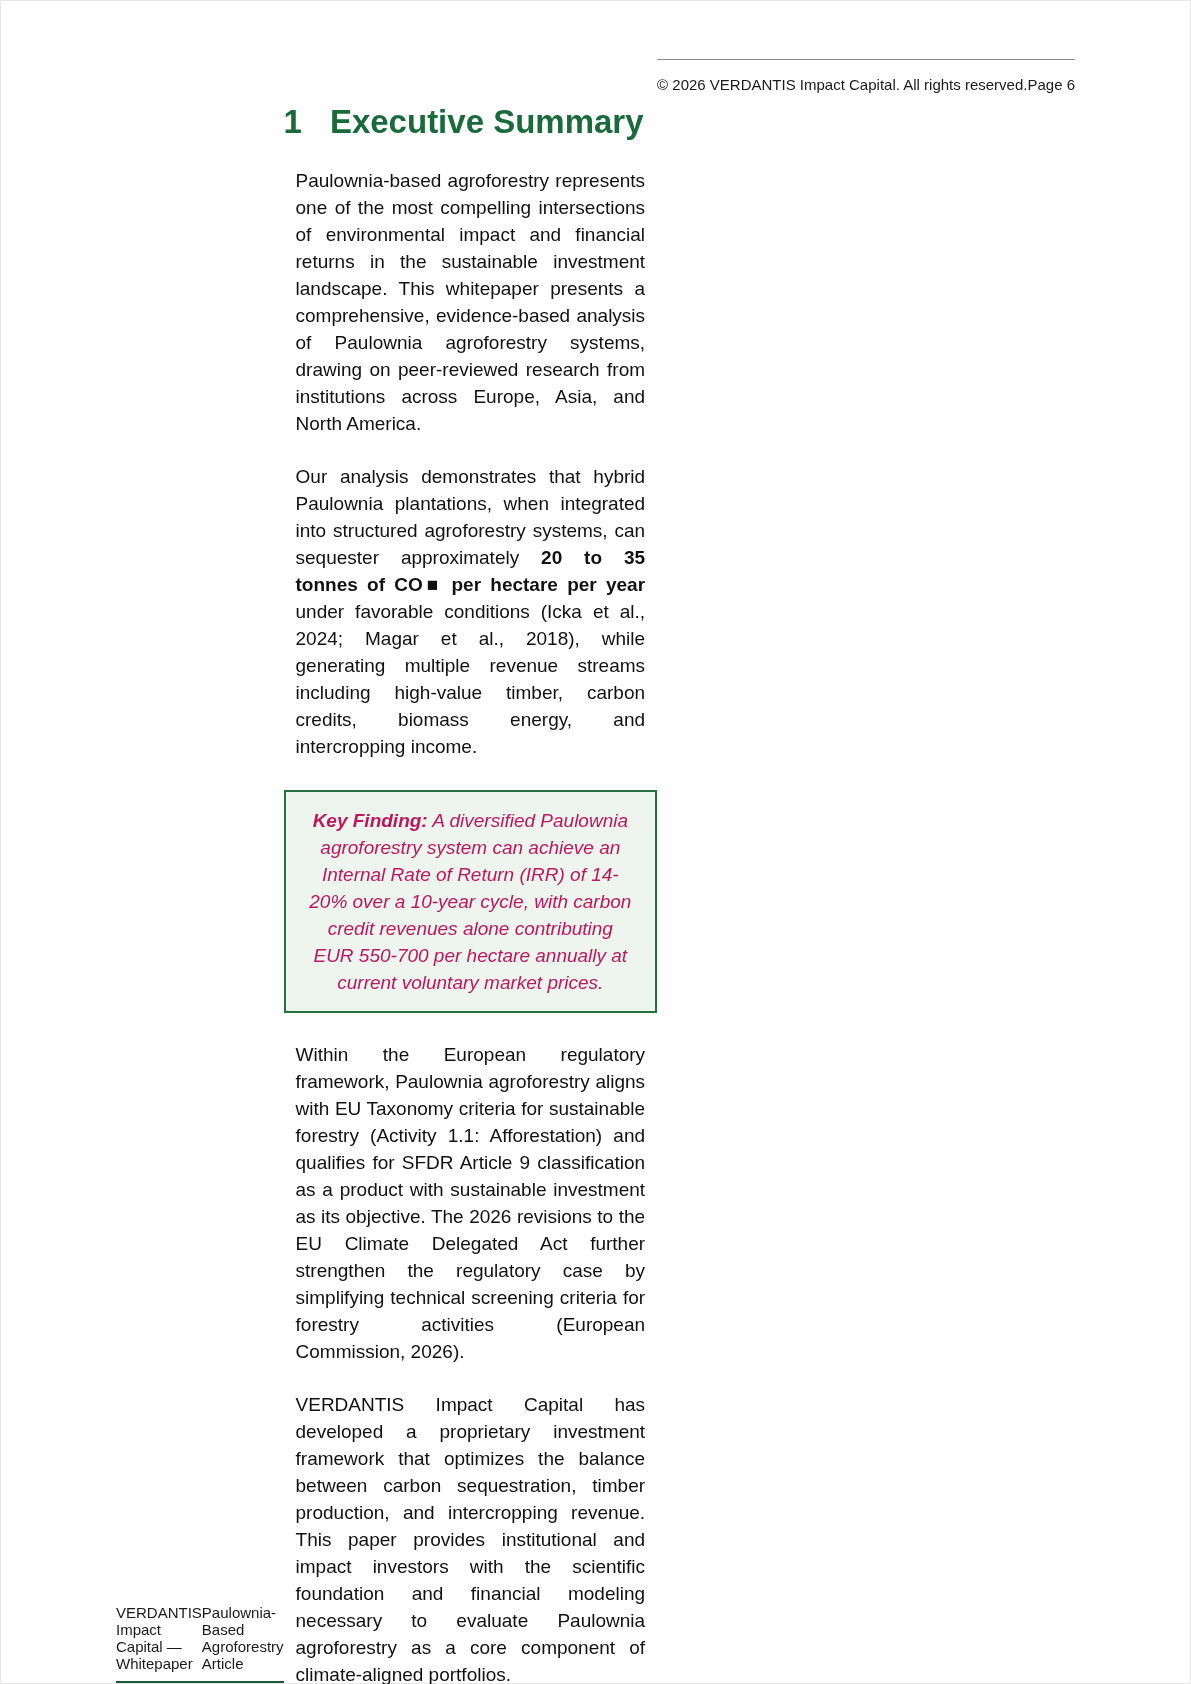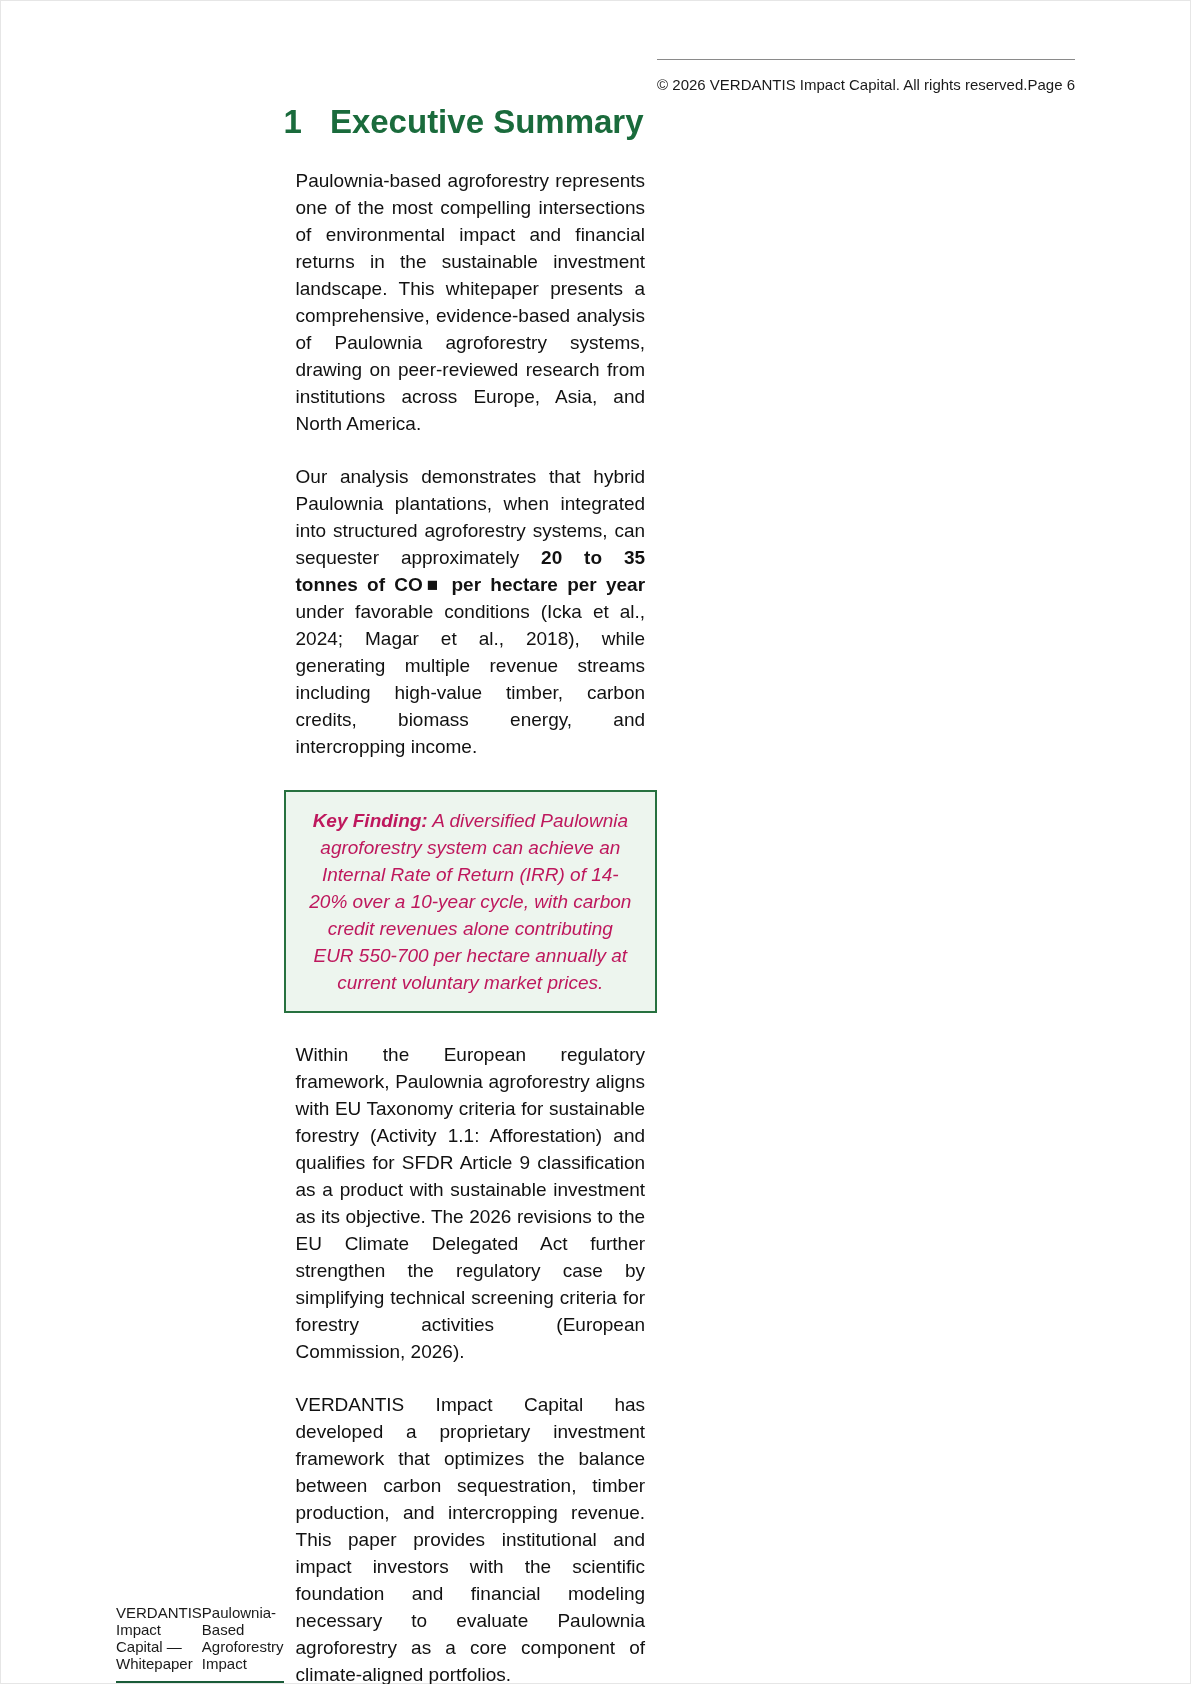--- a/index.html
+++ b/index.html
@@ -75,21 +75,21 @@
     color: #1a1a1a;
   }
 </style>
 </head>
 <body>
 
 <div class="page">
 
   <div class="doc-header">
     <span>VERDANTIS Impact Capital — Whitepaper</span>
-    <span>Paulownia-Based Agroforestry Impact</span>
+    <span>Paulownia-Based Agroforestry Article</span>
   </div>
 
   <div class="doc-main">
 
     <h1 class="section-heading">
         <span class="sec-num">1</span>
         <span>Executive Summary</span>
       </h1>
 
     <p class="body-par">Paulownia-based agroforestry represents one of the most compelling intersections of environmental impact and financial returns in the sustainable investment landscape. This whitepaper presents a comprehensive, evidence-based analysis of Paulownia agroforestry systems, drawing on peer-reviewed research from institutions across Europe, Asia, and North America.</p>

